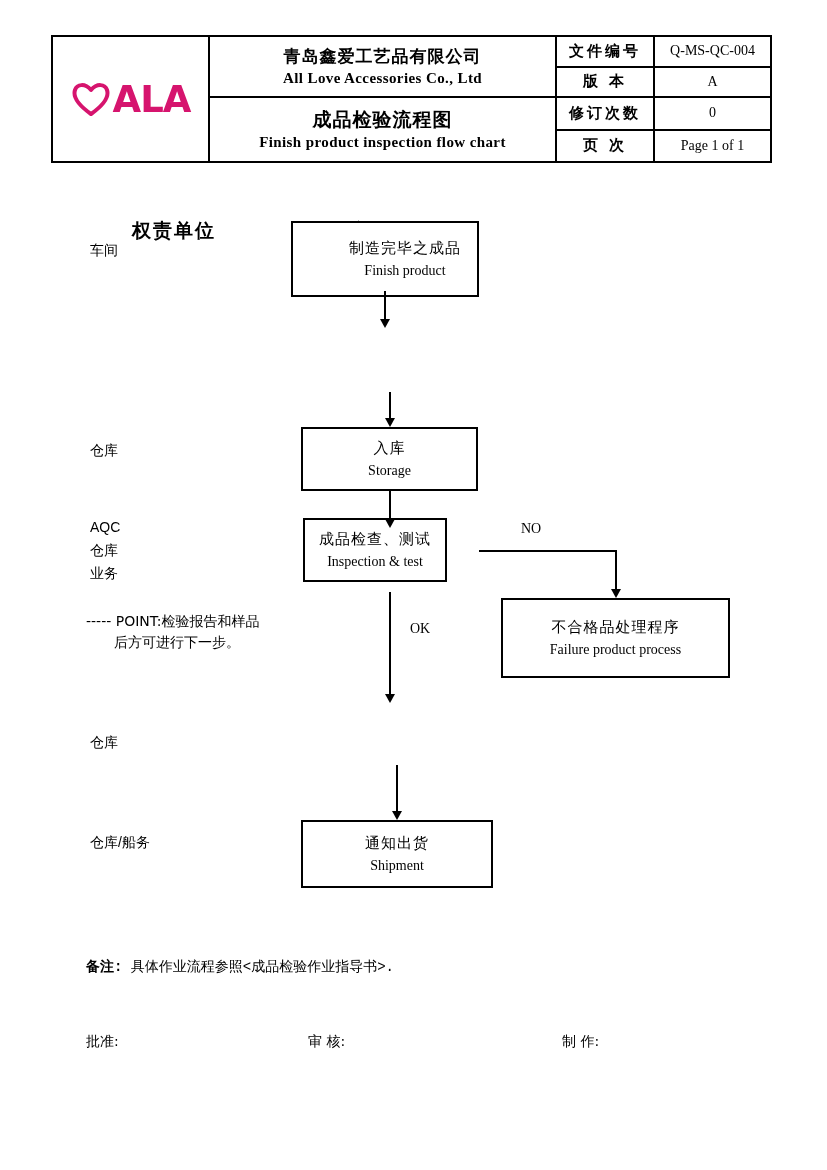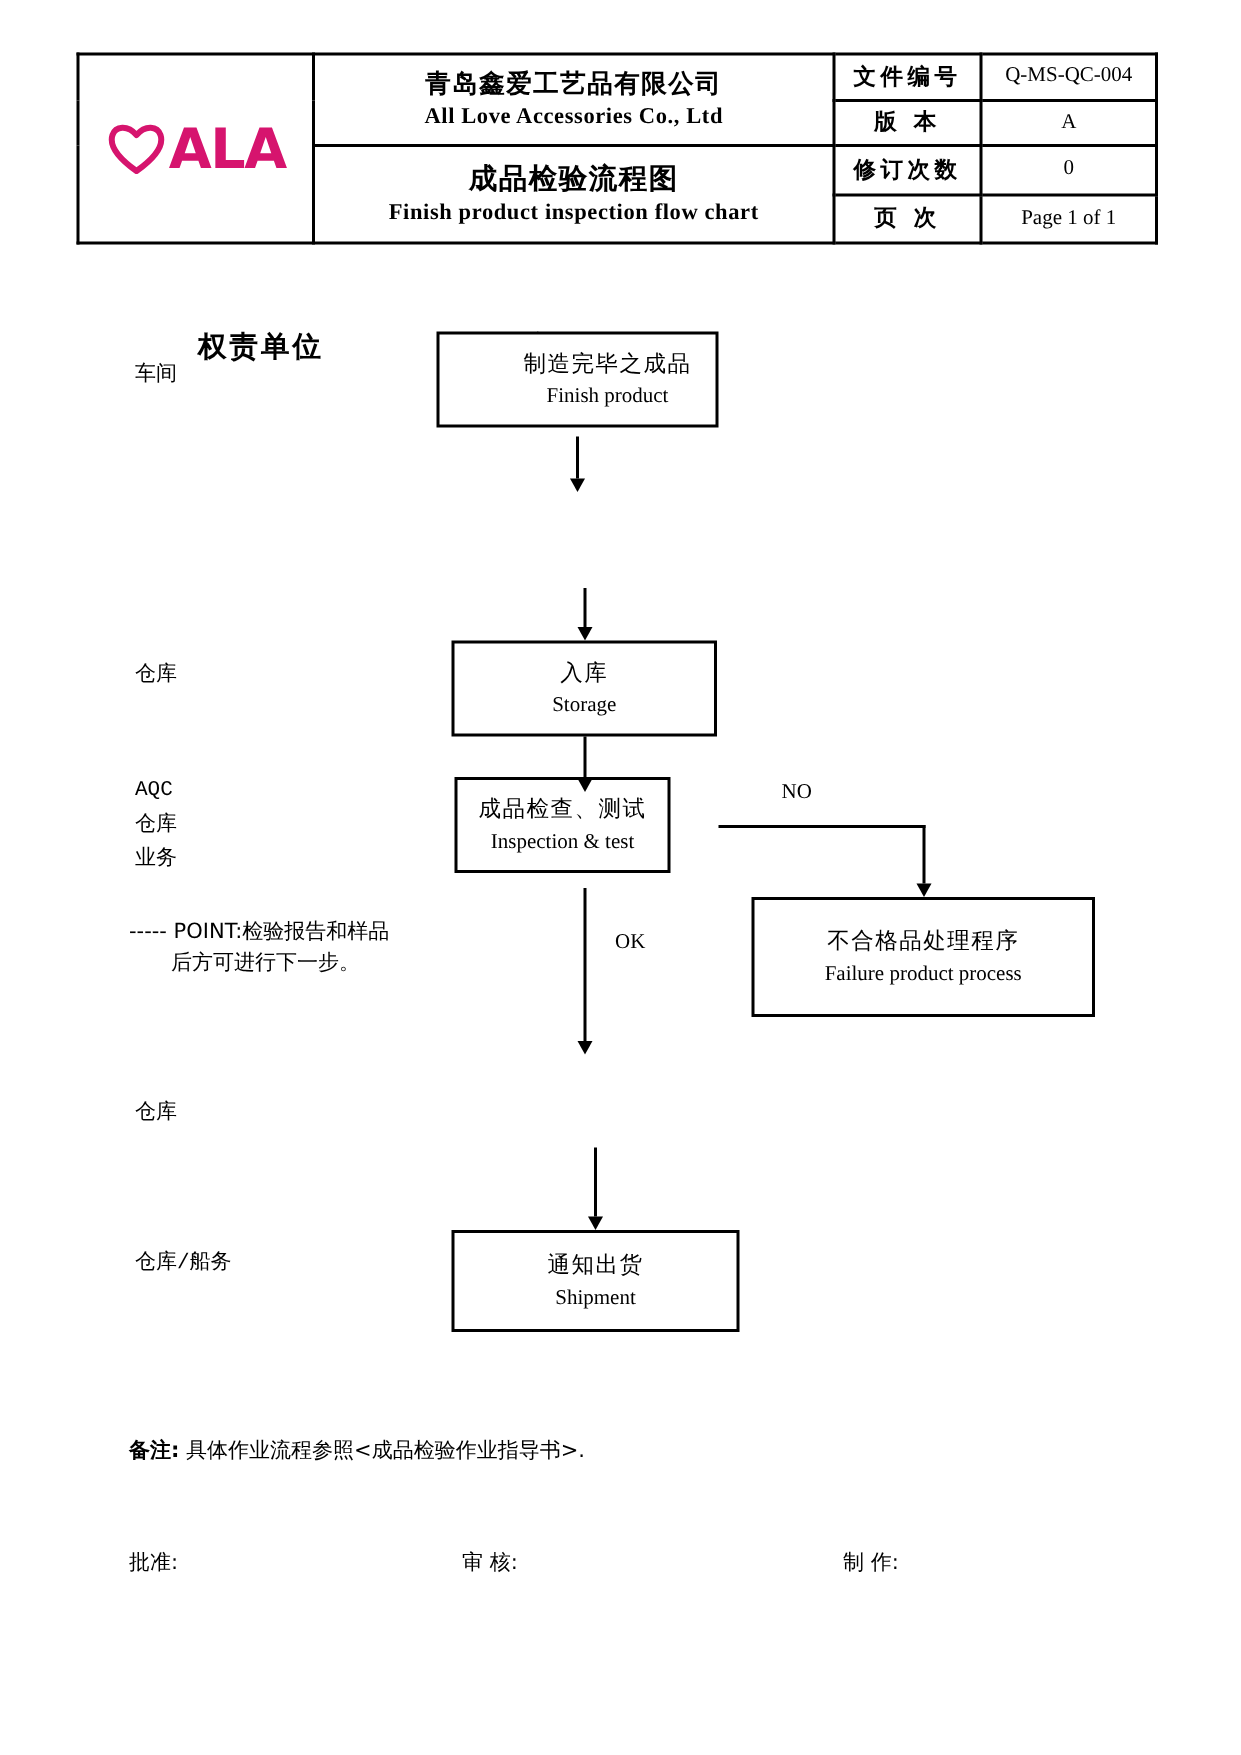--- a/index.html
+++ b/index.html
@@ -90,21 +90,21 @@
     font-weight: 700;
     font-size: 19px;
     letter-spacing: 2px;
     white-space: nowrap;
     margin-top: 46px;
   }
 
   
   .resp-label {
     position: absolute;
-    font-family: Liberation Mono, monospace;
+    font-family: Liberation Sans, sans-serif;
     font-size: 14px;
     white-space: nowrap;
     line-height: 1.42;
   }
 
   
   .flow-box {
     position: absolute;
     border: 2px solid #000;
     background: #ffffff;
@@ -226,21 +226,21 @@
   <div class="col-head" style="left:348px; top:172px;">流    程</div>
 
   <div class="resp-label" style="left:90px; top:241px;">车间</div>
   <div class="resp-label" style="left:90px; top:441px;">仓库</div>
   <div class="resp-label" style="left:90px; top:518px;">AQC</div>
   <div class="resp-label" style="left:90px; top:541px;">仓库</div>
   <div class="resp-label" style="left:90px; top:564px;">业务</div>
   <div class="resp-label" style="left:90px; top:733px;">仓库</div>
   <div class="resp-label" style="left:90px; top:833px;">仓库/船务</div>
 
-  <div class="flow-box" style="left:291px; top:221px; width:188px; height:64px;padding-left:40px;">
+  <div class="flow-box" style="left:291px; top:221px; width:188px; height:76px;padding-left:40px;">
     <div class="box-cn">制造完毕之成品</div>
     <div class="box-en">Finish product</div>
   </div>
 
 
   <div class="flow-box" style="left:301px; top:427px; width:177px; height:64px;">
     <div class="box-cn">入库</div>
     <div class="box-en">Storage</div>
   </div>
 
@@ -280,21 +280,21 @@
 
   <div class="vline" style="left:396px; top:765px; height:46px;"></div>
   <div class="arrow-down" style="left:392px; top:811px;"></div>
 
   <div id="point-note">
     <span class="ln1">----- POINT:检验报告和样品</span>
     <span class="ln3">后方可进行下一步。</span>
   </div>
   <style>#point-note { left: 86px; top: 611px; }</style>
 
-  <div id="remark" style="left:86px; top:958px;">
+  <div id="remark" style="left:86px; top:958px;font-family:Liberation Mono, monospace;">
     <span class="rk">备注:</span>
     <span class="rv">具体作业流程参照&lt;成品检验作业指导书&gt;.</span>
   </div>
 
   <div class="sign-field" style="left:86px; top:1033px;">批准:</div>
   <div class="sign-field" style="left:308px; top:1033px;">审  核:</div>
   <div class="sign-field" style="left:562px; top:1033px;">制  作:</div>
 
 </div>
 

